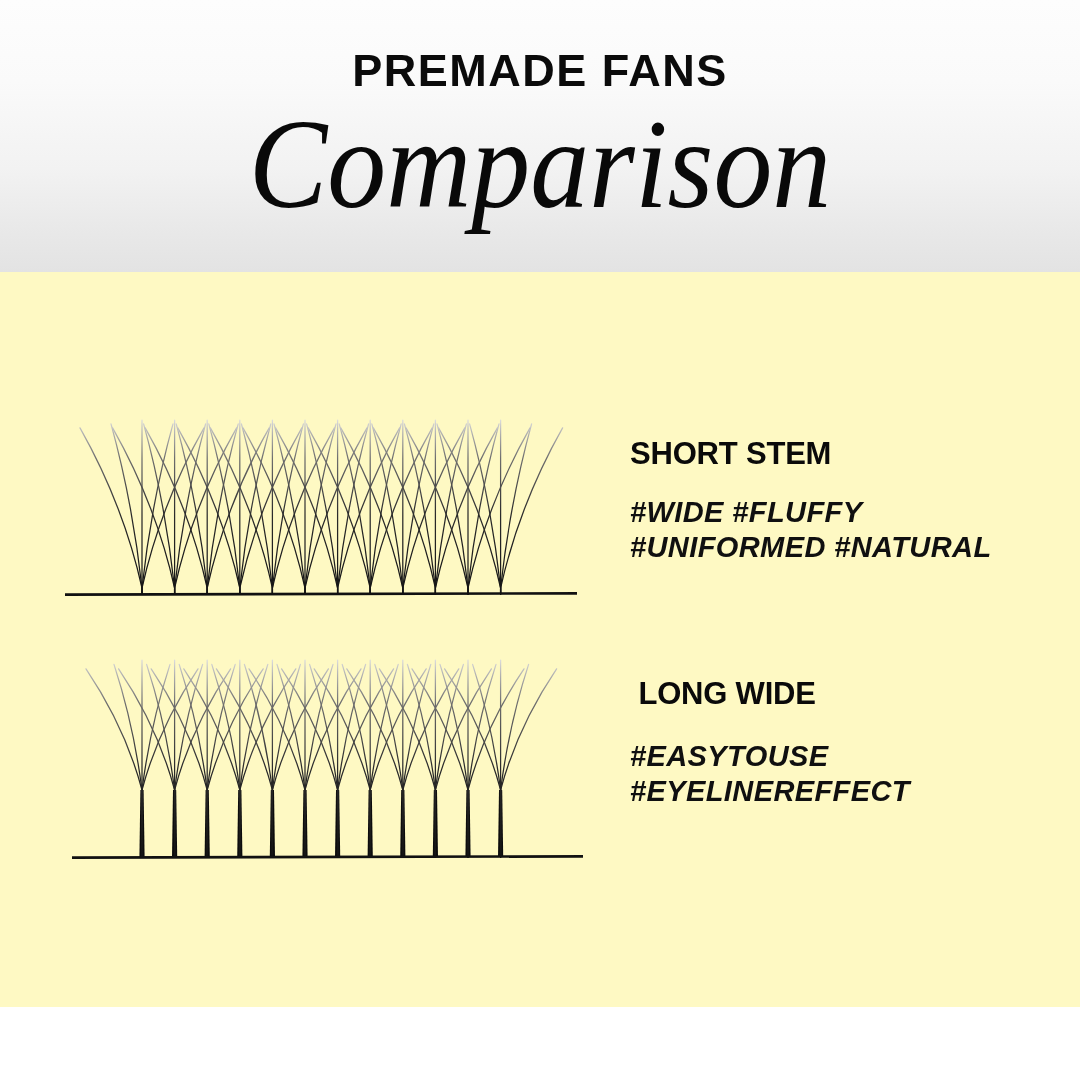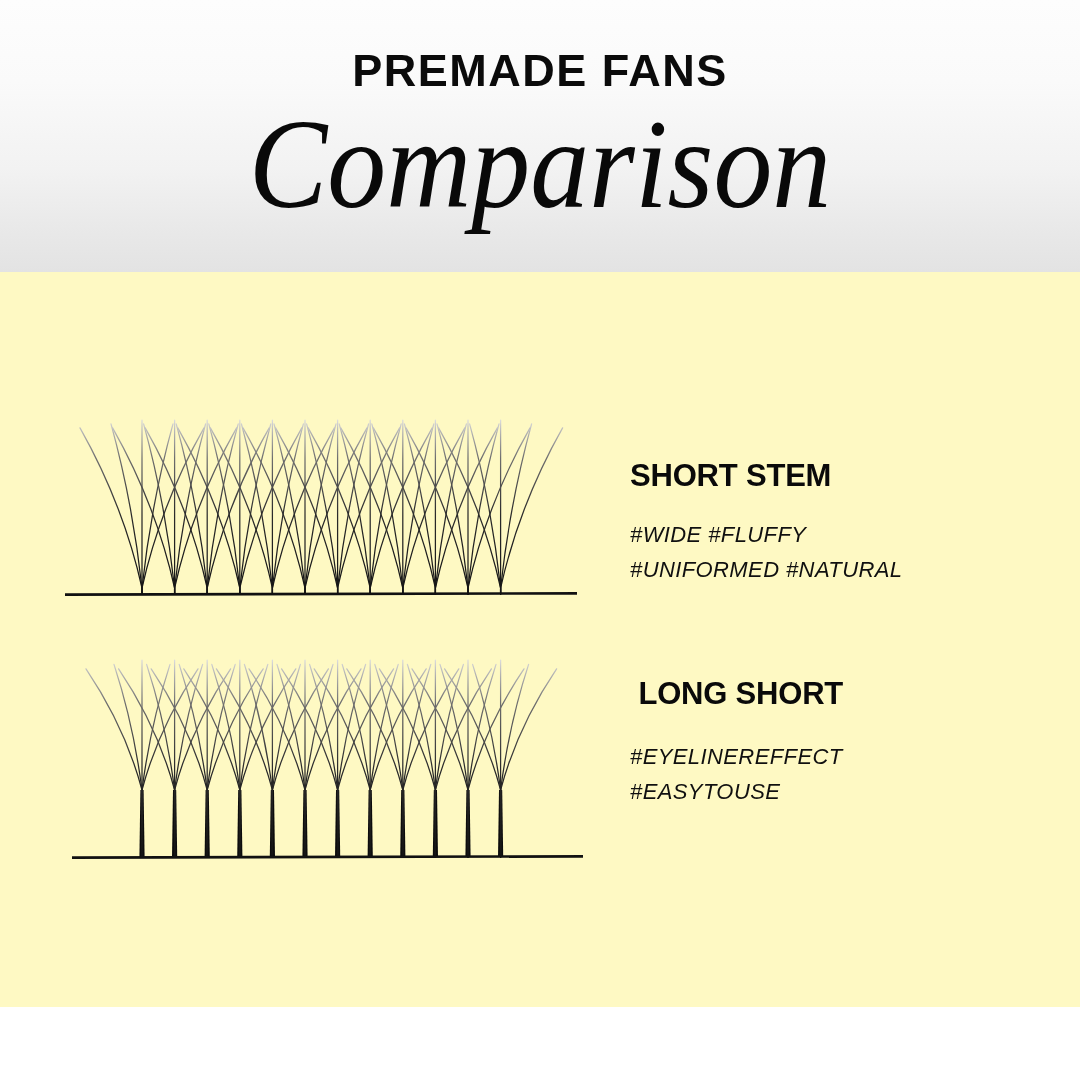--- a/index.html
+++ b/index.html
@@ -58,21 +58,21 @@
   }
 
   
   .lash-panel { position: absolute; }
   #lash-panel-short { left: 50px; top: 405px; width: 545px; height: 205px; }
   #lash-panel-long  { left: 56px; top: 648px; width: 545px; height: 225px; }
   .lash-panel svg { display: block; width: 100%; height: 100%; overflow: visible; }
 
   
   .info-block { position: absolute; }
-  #info-block-short { left: 630px; top: 460px; width: 430px; }
+  #info-block-short { left: 630px; top: 438px; width: 430px; }
   #info-block-long  { left: 630px; top: 678px; width: 430px; }
 
   .stem-heading {
     font-family: "Liberation Sans", sans-serif;
     font-weight: bold;
     font-size: 31px;
     letter-spacing: -0.2px;
     color: #0a0a0a;
     line-height: 1.05;
     margin: 0;
@@ -81,22 +81,22 @@
   .tag-list {
     margin: 0;
     padding: 0;
     list-style: none;
   }
   #info-block-short .tag-list { margin-top: 24px; }
   #info-block-long  .tag-list { margin-top: 28px; }
   .tag-line {
     font-family: "Liberation Sans", sans-serif;
     font-style: italic;
-    font-weight: normal;
-    font-size: 22px;
+    font-weight: bold;
+    font-size: 29px;
     letter-spacing: 0.4px;
     color: #101010;
     line-height: 35px;
     white-space: nowrap;
   }
 </style>
 </head>
 <body>
 
 <div id="canvas">
@@ -275,20 +275,20 @@
 
   <div class="info-block" id="info-block-short">
     <div class="stem-heading">SHORT STEM</div>
     <ul class="tag-list">
       <li class="tag-line">#WIDE #FLUFFY</li>
       <li class="tag-line">#UNIFORMED #NATURAL</li>
     </ul>
   </div>
 
   <div class="info-block" id="info-block-long">
-    <div class="stem-heading"> LONG SHORT</div>
+    <div class="stem-heading"> LONG WIDE</div>
     <ul class="tag-list">
+      <li class="tag-line">#EASYTOUSE</li>
       <li class="tag-line">#EYELINEREFFECT</li>
-      <li class="tag-line">#EASYTOUSE</li>
     </ul>
   </div>
 
 </div>
 
 </body></html>

